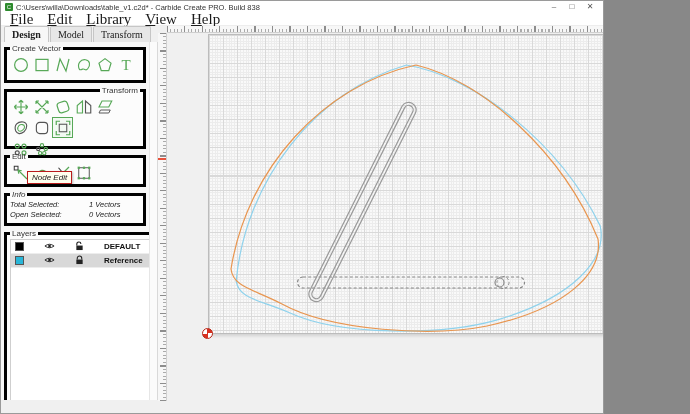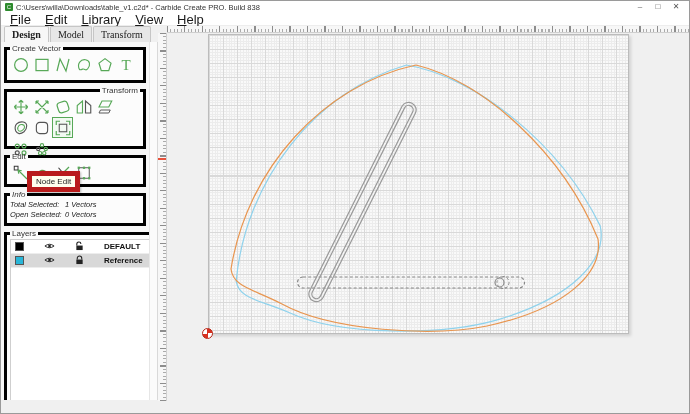--- a/index.html
+++ b/index.html
@@ -1,55 +1,55 @@
 <!DOCTYPE html>
 <html><head>
 <meta charset="utf-8">
 <style>
   * { box-sizing: border-box; margin: 0; padding: 0; }
   body { background:#888; font-family:"Liberation Sans", sans-serif; }
-  .app { position:relative; width:690px; height:414px; background:#f0f0f0;
+  .app { position:relative; width:604px; height:414px; background:#f0f0f0;
          border:1px solid #9a9a9a; overflow:hidden; }
 
   
   .titlebar { position:absolute; top:0; left:0; right:0; height:12px; background:#fff;
               display:flex; align-items:center; gap:3px; padding:0 4px; }
   .appicon { width:8px; height:8px; background:#2e8b2e; color:#fff; font-size:6px;
              line-height:8px; text-align:center; border-radius:1px; flex:0 0 auto; }
   .title-text { font-size:7.5px; color:#333; white-space:nowrap; }
   .win-controls { margin-left:auto; display:flex; }
   .win-btn { width:18px; text-align:center; font-size:8px; color:#555; line-height:12px; }
 
   
   .menubar { position:absolute; top:12px; left:0; right:0; height:13px; background:#fff;
              display:flex; align-items:center; border-bottom:1px solid #ededed; padding-left:2px; }
-  .menu-item { display:inline-block; padding:0 7px; font-size:13px; color:#1a1a1a; }
+  .menu-item { display:inline-block; padding:0 7px; font-size:15px; color:#1a1a1a;font-family:Liberation Serif, serif; }
   .menu-item::first-letter { text-decoration:underline; }
 
   
   .tabbar { position:absolute; top:25px; left:0; width:157px; height:16px; background:#f0f0f0;
             display:flex; align-items:flex-end; padding-left:3px; gap:1px; }
   .tab { font-size:10px; color:#222; padding:2px 7px 2px; border:1px solid #c6c6c6;
          border-bottom:none; background:#e7e7e7; border-radius:2px 2px 0 0;font-family:Liberation Serif, serif; }
   .tab.active { background:#f7f7f7; font-weight:bold; }
 
   
   .panel { position:absolute; top:41px; left:0; width:148px; bottom:13px; background:#f7f7f7;
            padding:1px 2px; overflow:hidden; }
   .scrollstrip { position:absolute; top:41px; left:148px; width:9px; bottom:13px;
                  background:#fbfbfb; border-left:1px solid #e6e6e6; border-right:1px solid #d9d9d9; }
   fieldset { border:3px solid #000000; background:#fcfcfc; margin:1px 1px 3px; padding:1px 3px 3px; }
   legend { font-size:8px; color:#333; padding:0 2px; }
   .tool-row { display:flex; align-items:center; }
   .tool { width:21px; height:21px; display:flex; align-items:center; justify-content:center; }
   .tool.sel { border:1px solid #57a857; background:#f2faf2; }
-  .tooltip { position:absolute; left:26px; top:129px; background:#ffffee; border:5px solid #b91c1c;
-             font-size:8px; color:#222; padding:1px 4px; z-index:9; box-shadow:1px 1px 2px rgba(0,0,0,.25); }
-
-  .info-row { display:flex; font-size:7.5px; line-height:9.5px; color:#222; }
+  .tooltip { position:absolute; left:26px; top:129px; background:#ffffee; border:1px solid #b91c1c;
+             font-size:8px; color:#222; padding:1px 4px; z-index:9; box-shadow:1px 1px 2px rgba(0,0,0,.25);font-style:italic; }
+
+  .info-row { display:flex; font-size:7.5px; line-height:9.5px; color:#222;gap:24px; }
   .info-label { width:55px; }
 
   .layers-fs { height:182px; display:flex; flex-direction:column; }
   .layer-list { background:#fff; border:1px solid #cfcfcf; flex:1; overflow:hidden; }
   .layer-row { height:14px; display:flex; align-items:center; gap:20px; padding:0 2px 0 4px;
                border-bottom:1px solid #ededed; font-size:8px; font-weight:bold; color:#111; }
   .layer-row.selected { background:#d8d8d8;justify-content:flex-end; }
   .swatch { width:9px; height:9px; border:1px solid #555; flex:0 0 auto; }
   .gear-cell { margin-left:auto; border-left:1px solid #dcdcdc; width:26px; text-align:center;
                font-size:9px; color:#111; line-height:14px; }

